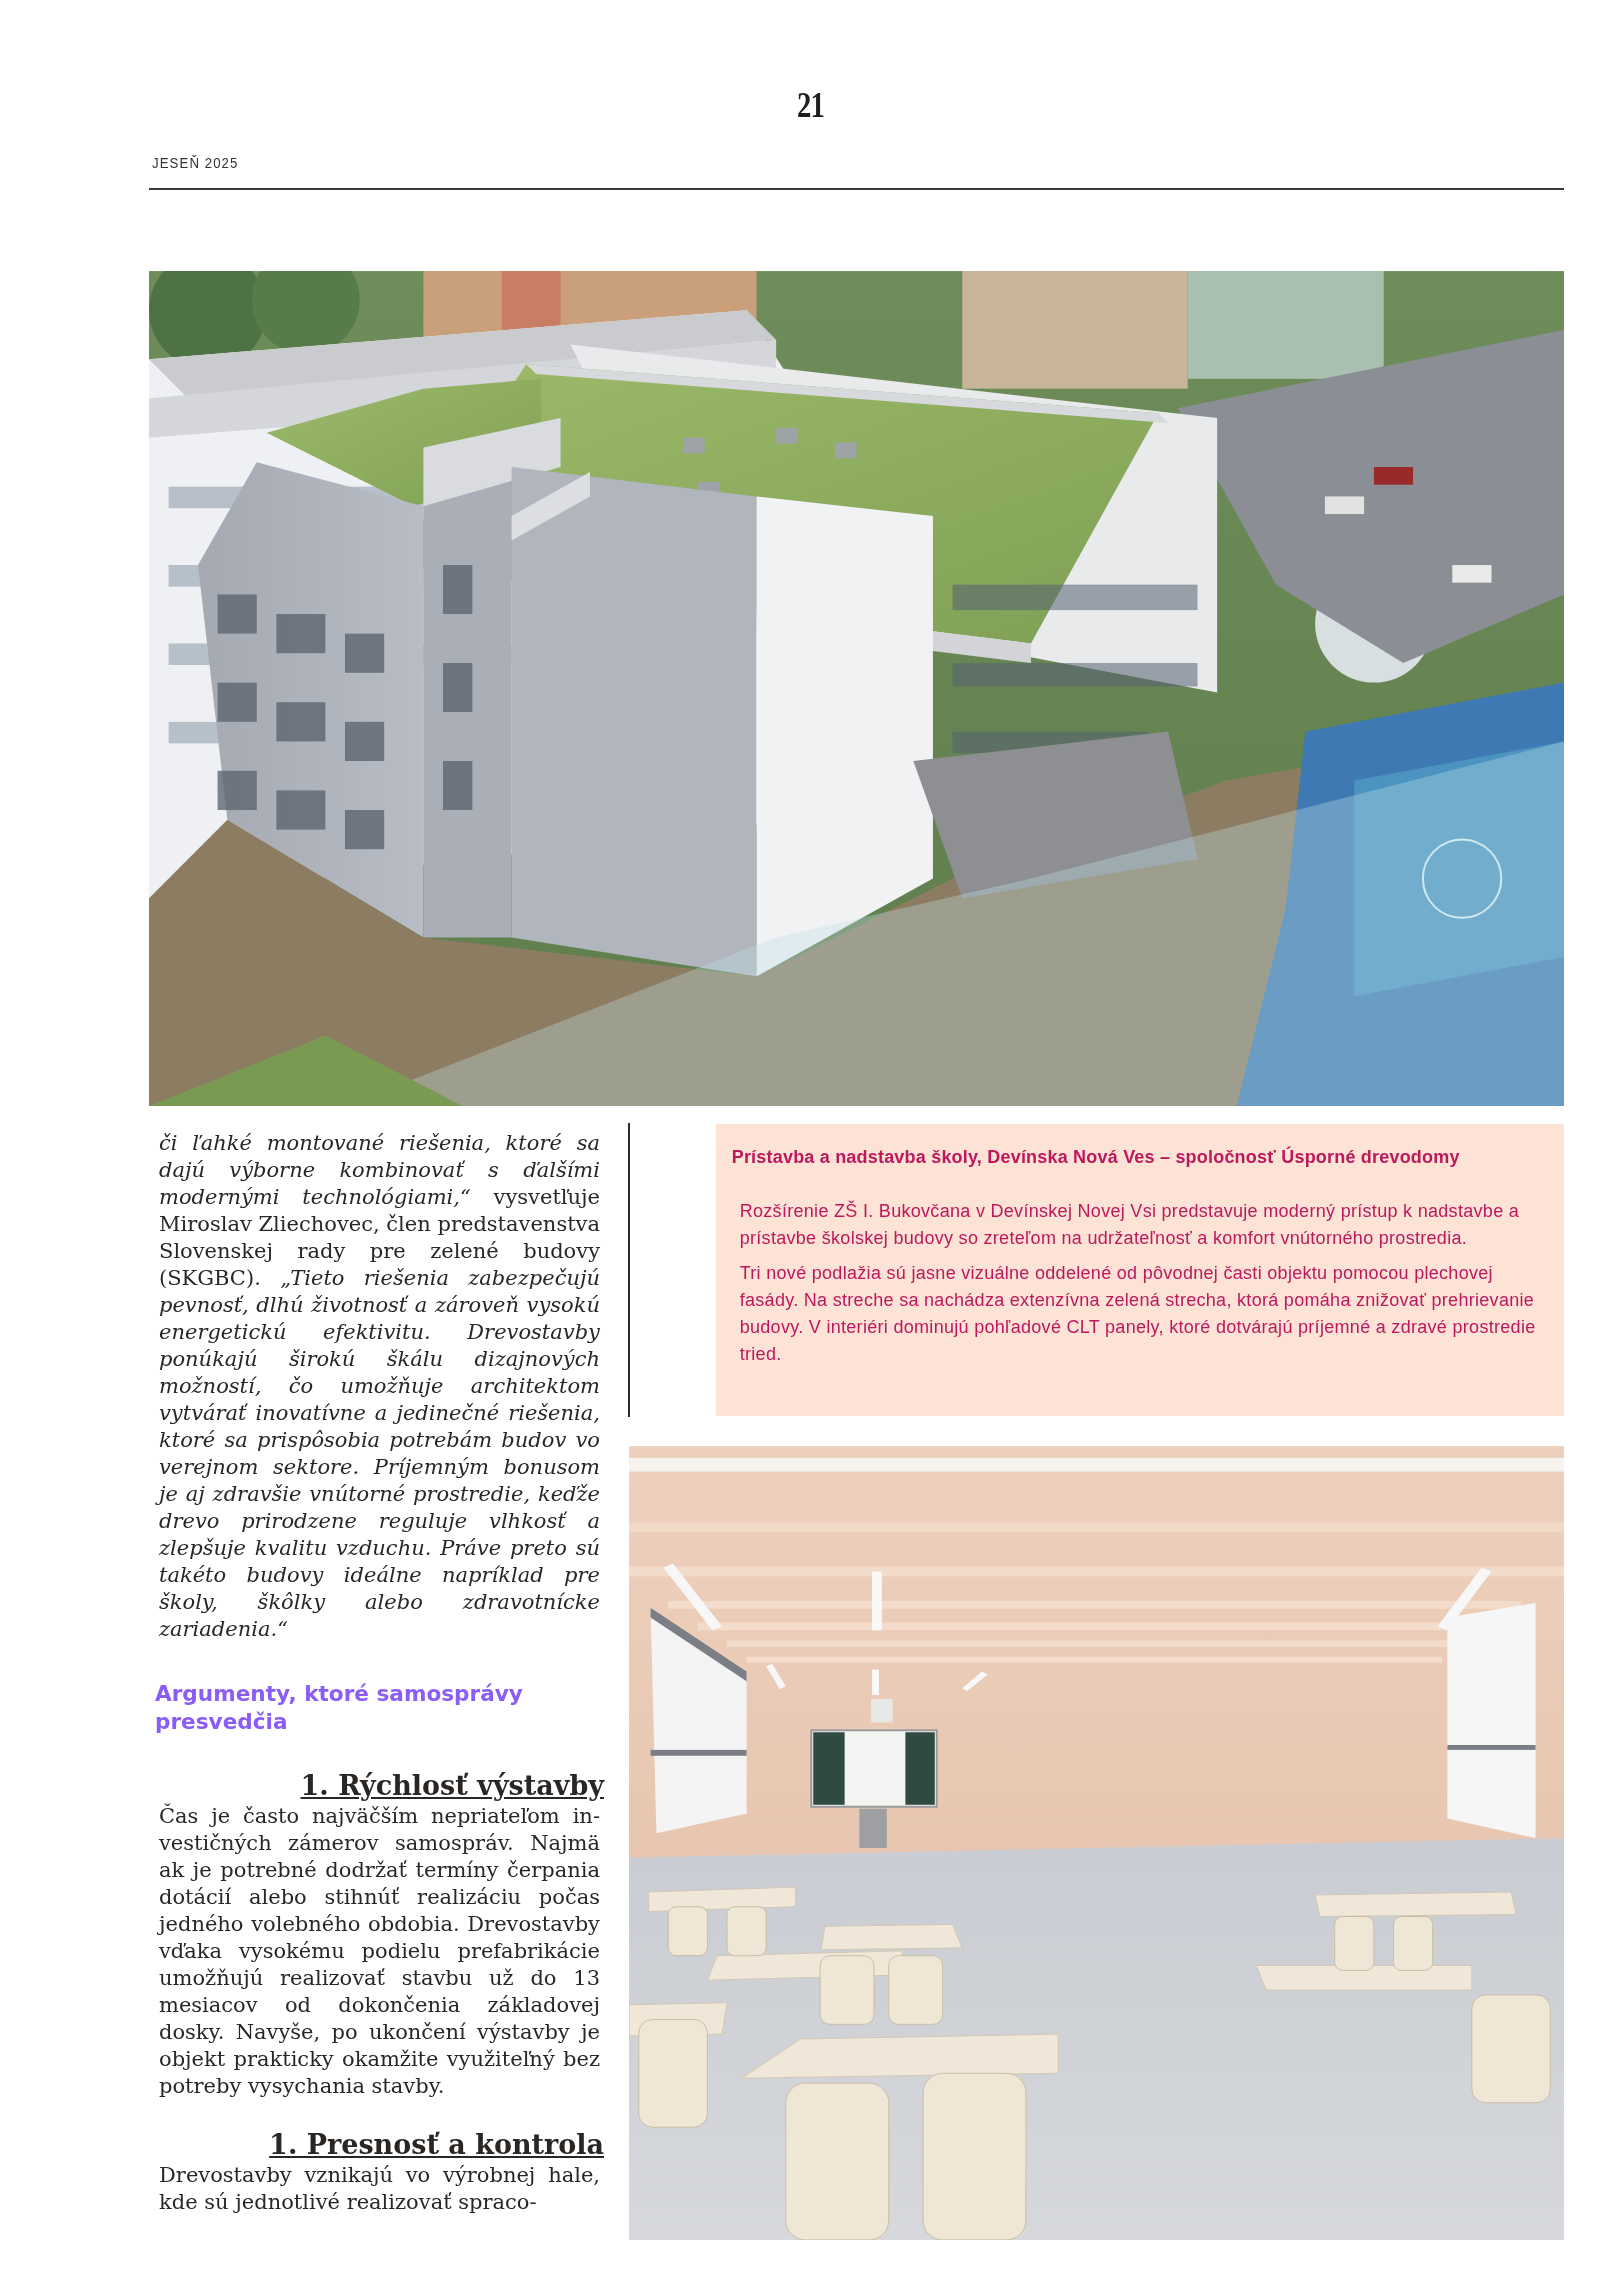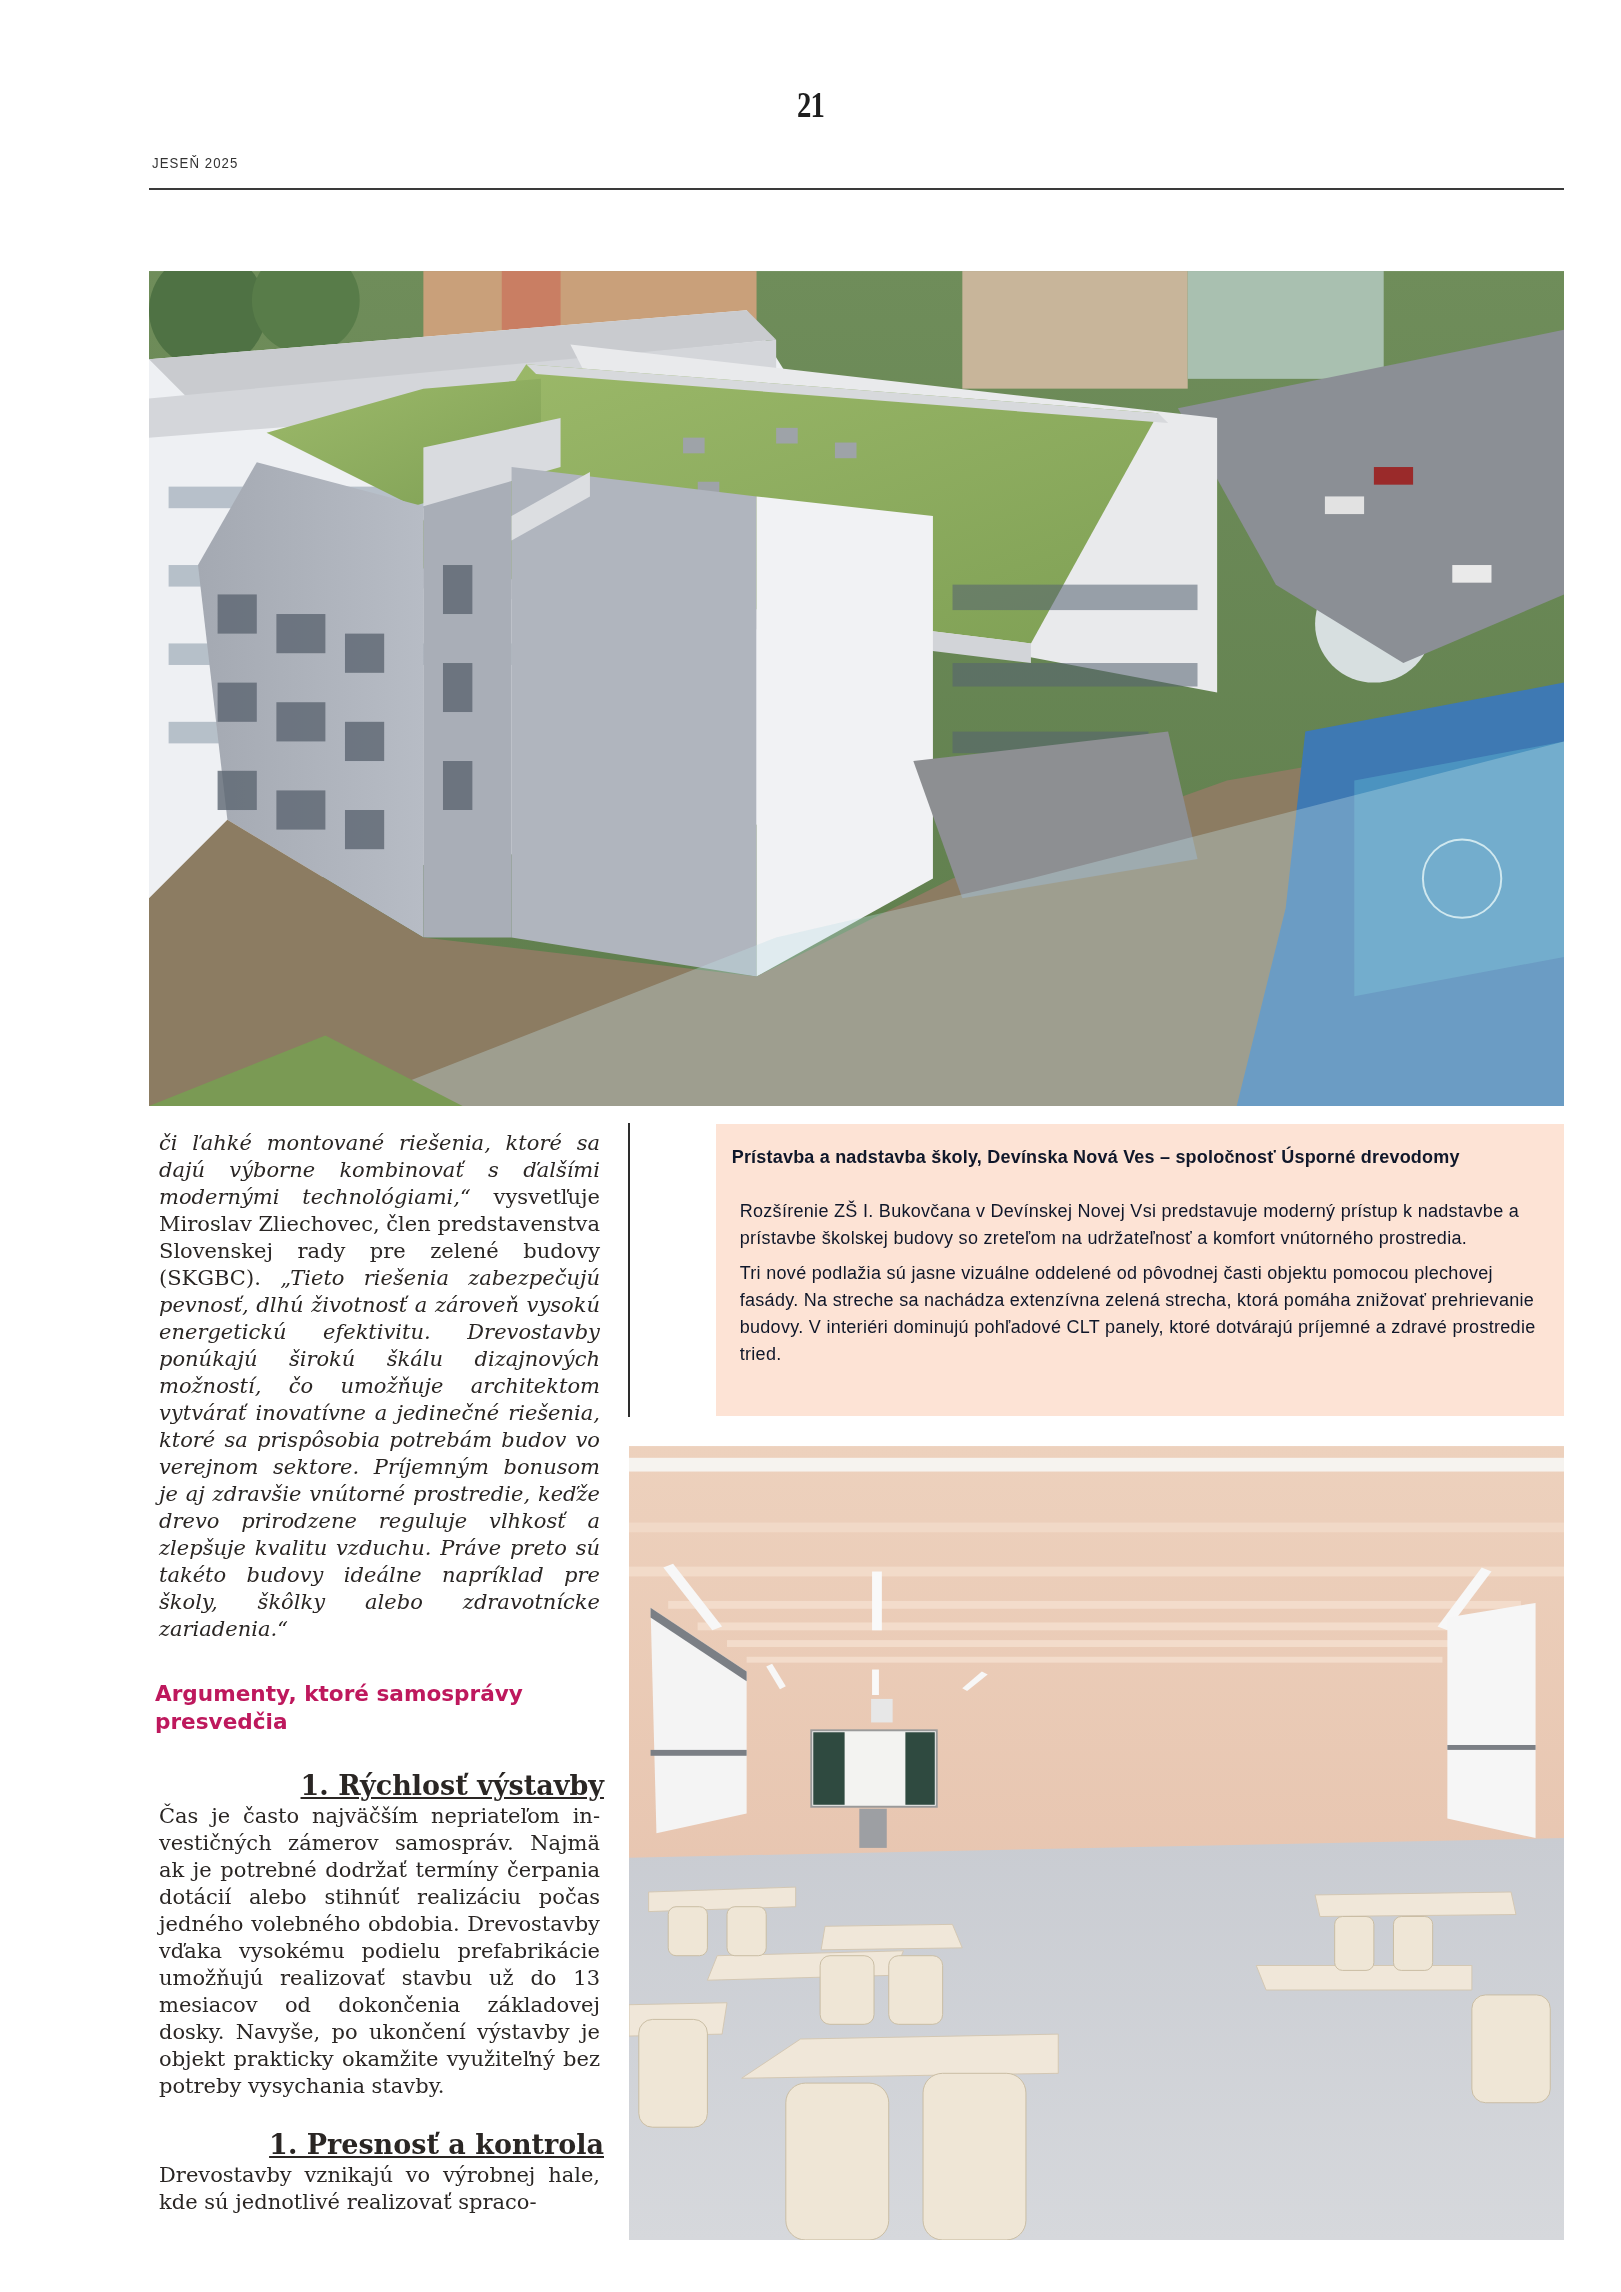--- a/index.html
+++ b/index.html
@@ -23,34 +23,34 @@
   .left-col {
     position: absolute; left: 155px; top: 1126px; width: 449px;
     font-family: "DejaVu Serif", "Liberation Serif", serif; font-size: 21px;
     line-height: 27px; color: #2a2624; text-align: justify; hyphens: manual;
   }
   .left-col p { margin: 4px; }
   .left-col .quote-intro { font-style: italic; }
   .left-col i { font-style: italic; }
   .section-heading {
     font-family: "DejaVu Sans", "Liberation Sans", sans-serif; font-weight: bold;
-    color: #be185d; font-size: 21.6px; line-height: 28px; margin: 37px 0 36px 0 !important; text-align: left;
+    color: #8b5cf6; font-size: 21.6px; line-height: 28px; margin: 37px 0 36px 0 !important; text-align: left;
   }
   .sub-heading {
     font-family: "DejaVu Serif", "Liberation Serif", serif; font-weight: bold;
     font-size: 27px; line-height: 27px; margin: 0 !important; text-align: right; text-decoration: underline;
   }
   .spacer { height: 27px; }
 
   .col-rule { position: absolute; left: 628px; top: 1123px; width: 2px; height: 294px; background: #2d2d2d; }
 
   .callout {
     position: absolute; left: 716px; top: 1124px; width: 848px; height: 292px;
     background: #fde3d5; box-sizing: border-box; padding: 19.6px 13.7px 0 15.7px;
-    font-family: "Liberation Sans", "DejaVu Sans", sans-serif; color: #0f172a;
+    font-family: "Liberation Sans", "DejaVu Sans", sans-serif; color: #be185d;
   }
   .callout-title { font-weight: bold; font-size: 18px; line-height: 27.4px; margin: 0 0 27.4px 0; letter-spacing: 0.2px; }
   .callout-body { font-size: 18px; line-height: 27px; margin: 8px; letter-spacing: 0.3px; }
 </style>
 </head>
 <body>
 
 <div class="page-number">21</div>
 <div class="issue-label">JESEŇ 2025</div>
 <div class="header-rule"></div>

